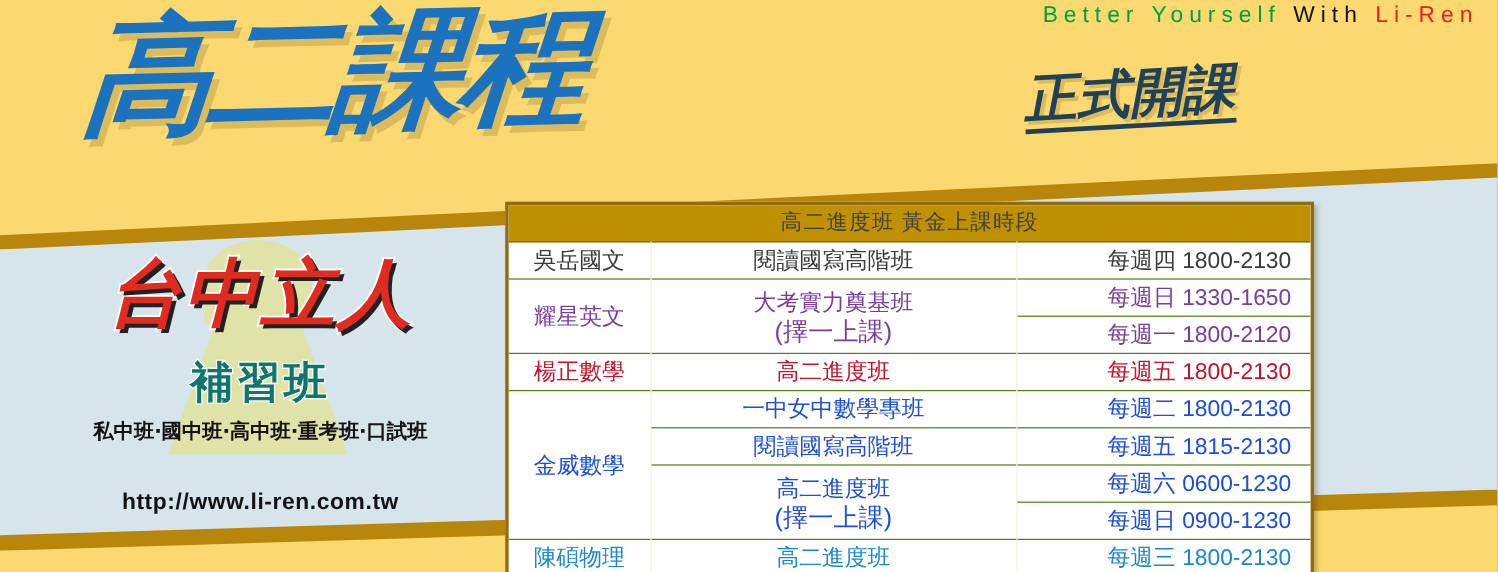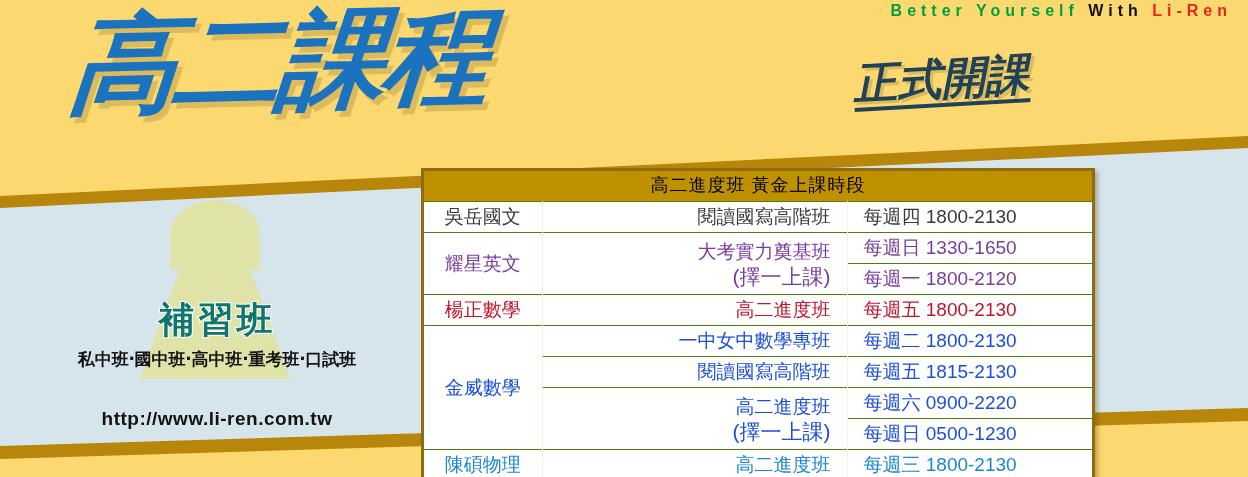--- a/index.html
+++ b/index.html
@@ -25,21 +25,21 @@
   }
   .band-gold-bottom{
     position:absolute;left:0;top:0;width:1248px;height:477px;
     background:#B8860B;
     clip-path:polygon(0 446px, 1248px 408px, 1248px 421px, 0 459px);
   }
 
   
   .tagline{
     position:absolute;top:2px;right:16px;
-    font-size:16px;font-weight:bold;letter-spacing:5px;
+    font-size:19px;font-weight:normal;letter-spacing:5px;
     white-space:nowrap;
   }
   .tg-green{color:#00A03C;}
   .tg-black{color:#111111;}
   .tg-red{color:#E8231A;}
 
   
   .title-main{
     position:absolute;left:74px;top:12px;
     font-family:"DejaVu Sans","Liberation Sans",sans-serif;
@@ -124,35 +124,35 @@
     border:3px solid #8F6C12;
     background:#FFFFFF;
     box-shadow:3px 3px 4px rgba(90,70,20,.35);
     box-sizing:border-box;
   }
   table.sched{
     border-collapse:collapse;width:100%;table-layout:fixed;
     background:#FFFFFF;
   }
   table.sched th.head{
-    background:#BF9000;color:#000000;
+    background:#BF9000;color:#404040;
     font-size:18px;font-weight:normal;
     text-align:center;height:26px;padding:1px 0 3px 0;
     letter-spacing:1px;
   }
   table.sched td{
     border-top:1px solid #4d7c0f;
     font-size:19px;
     height:28px;
     vertical-align:middle;
     padding:1px 16px;
   }
   td.c-teacher{width:118px;text-align:center;border-right:1px solid #FAEFD6;}
-  td.c-course{width:305px;text-align:right;border-right:1px solid #FAEFD6;}
-  td.c-time{padding-right:24px;}
+  td.c-course{width:305px;text-align:center;border-right:1px solid #FAEFD6;}
+  td.c-time{text-align:right;padding-right:24px;}
   .sub-note{display:block;font-size:21px;line-height:1.1;}
   .row-first td{border-top:none;}
 
   .clr-black{color:#3A3A3A;}
   .clr-purple{color:#7A3D9E;}
   .clr-red{color:#C0152B;}
   .clr-green{color:#1d4ed8;}
   .clr-blue{color:#1B87CF;}
 </style>
 </head>
@@ -171,20 +171,21 @@
     <span class="tg-black">With</span>
     <span class="tg-red">Li-Ren</span>
   </div>
 
   <div class="title-main">高二課程</div>
   <div class="title-sub">正式開課</div>
 
   <div class="logo-wrap">
     <div class="logo-arch"></div>
     <div class="logo-arch2"></div>
+    <div class="logo-main">台中立人</div>
     <div class="logo-sub">補習班</div>
     <div class="logo-types">私中班‧國中班‧高中班‧重考班‧口試班</div>
     <div class="logo-url">http://www.li-ren.com.tw</div>
   </div>
 
   <div class="table-card">
     <table class="sched">
       <colgroup>
           <col style="width:118px">
           <col style="width:305px">
@@ -226,24 +227,24 @@
         </tr>
         <tr>
           <td class="c-course clr-green">閱讀國寫高階班</td>
           <td class="c-time clr-green">每週五 1815-2130</td>
         </tr>
         <tr>
           <td class="c-course clr-green" rowspan="2">
             <span>高二進度班</span>
             <span class="sub-note">(擇一上課)</span>
           </td>
-          <td class="c-time clr-green">每週六 0900-2220</td>
-        </tr>
-        <tr>
-          <td class="c-time clr-green">每週日 0500-1230</td>
+          <td class="c-time clr-green">每週六 0600-1230</td>
+        </tr>
+        <tr>
+          <td class="c-time clr-green">每週日 0900-1230</td>
         </tr>
 
         <tr>
           <td class="c-teacher clr-blue">陳碩物理</td>
           <td class="c-course clr-blue">高二進度班</td>
           <td class="c-time clr-blue">每週三 1800-2130</td>
         </tr>
 
       </tbody>
     </table>

